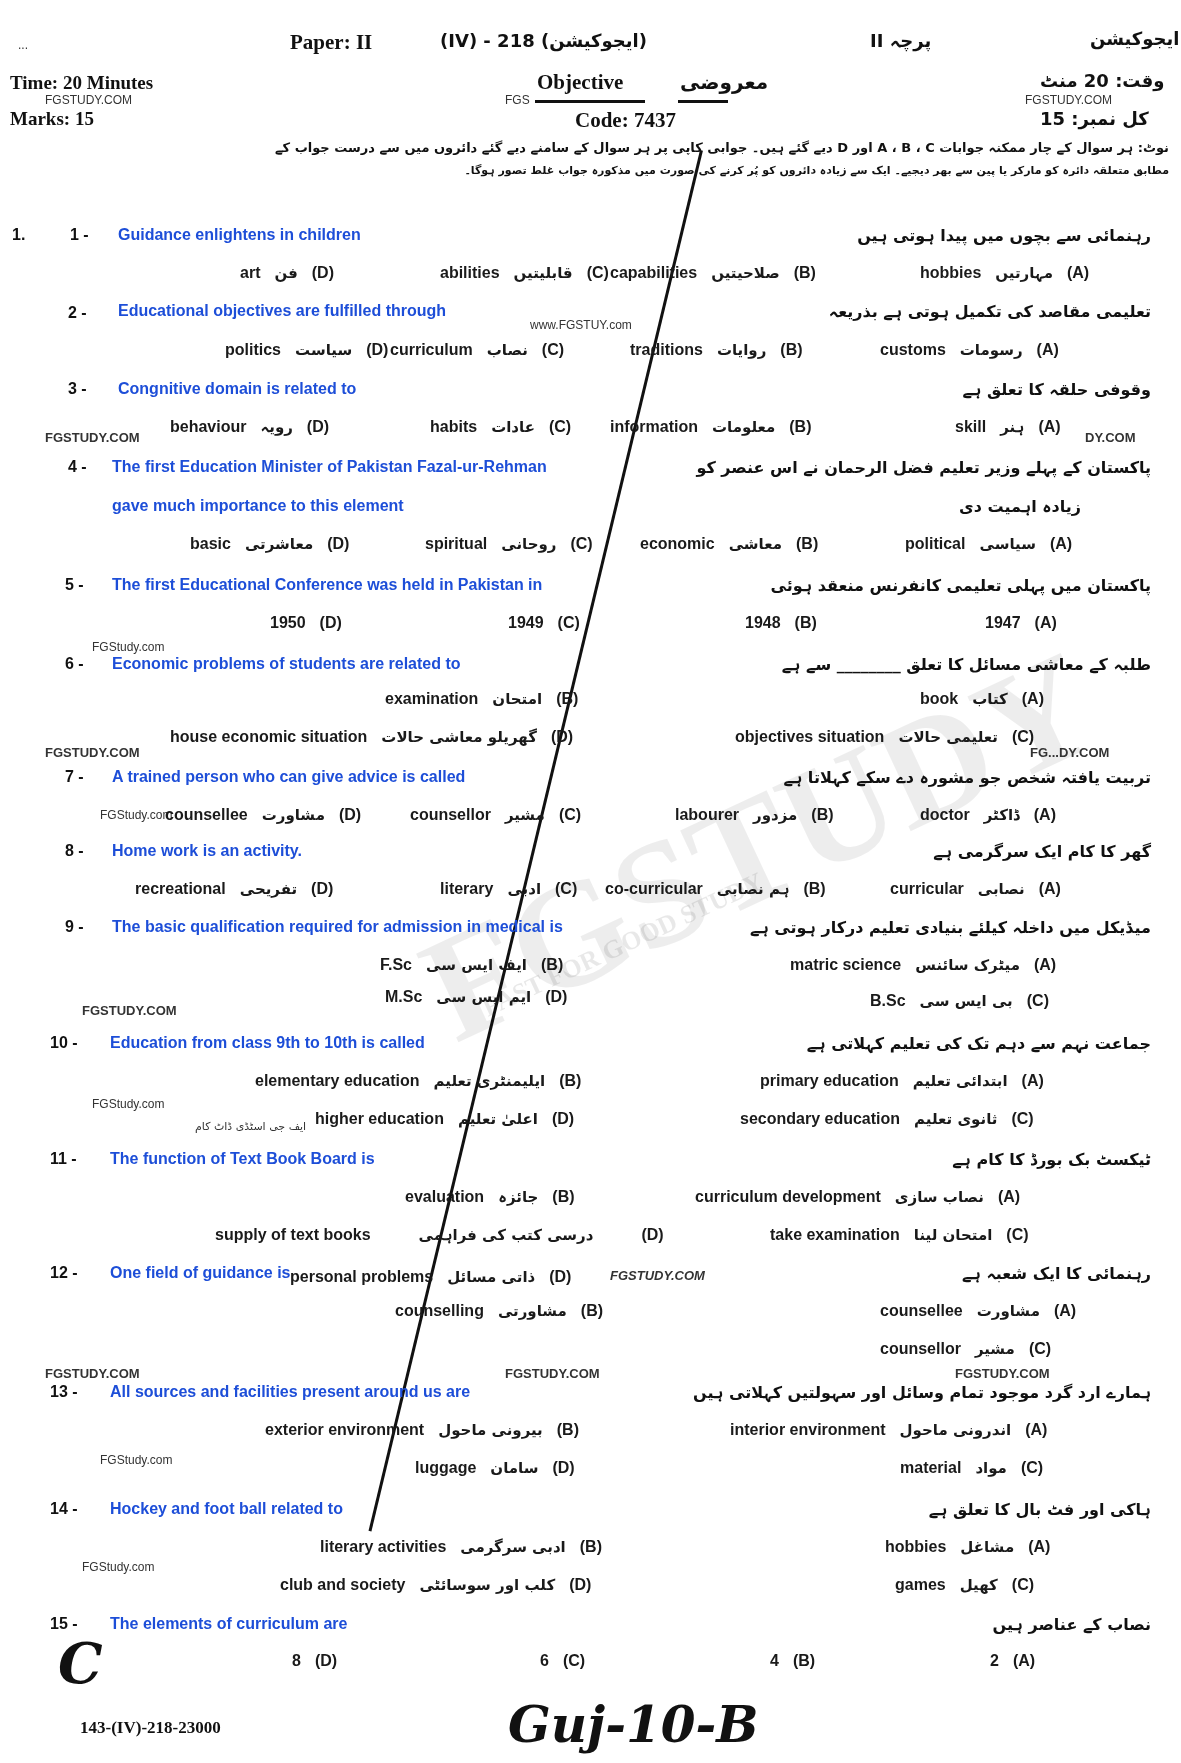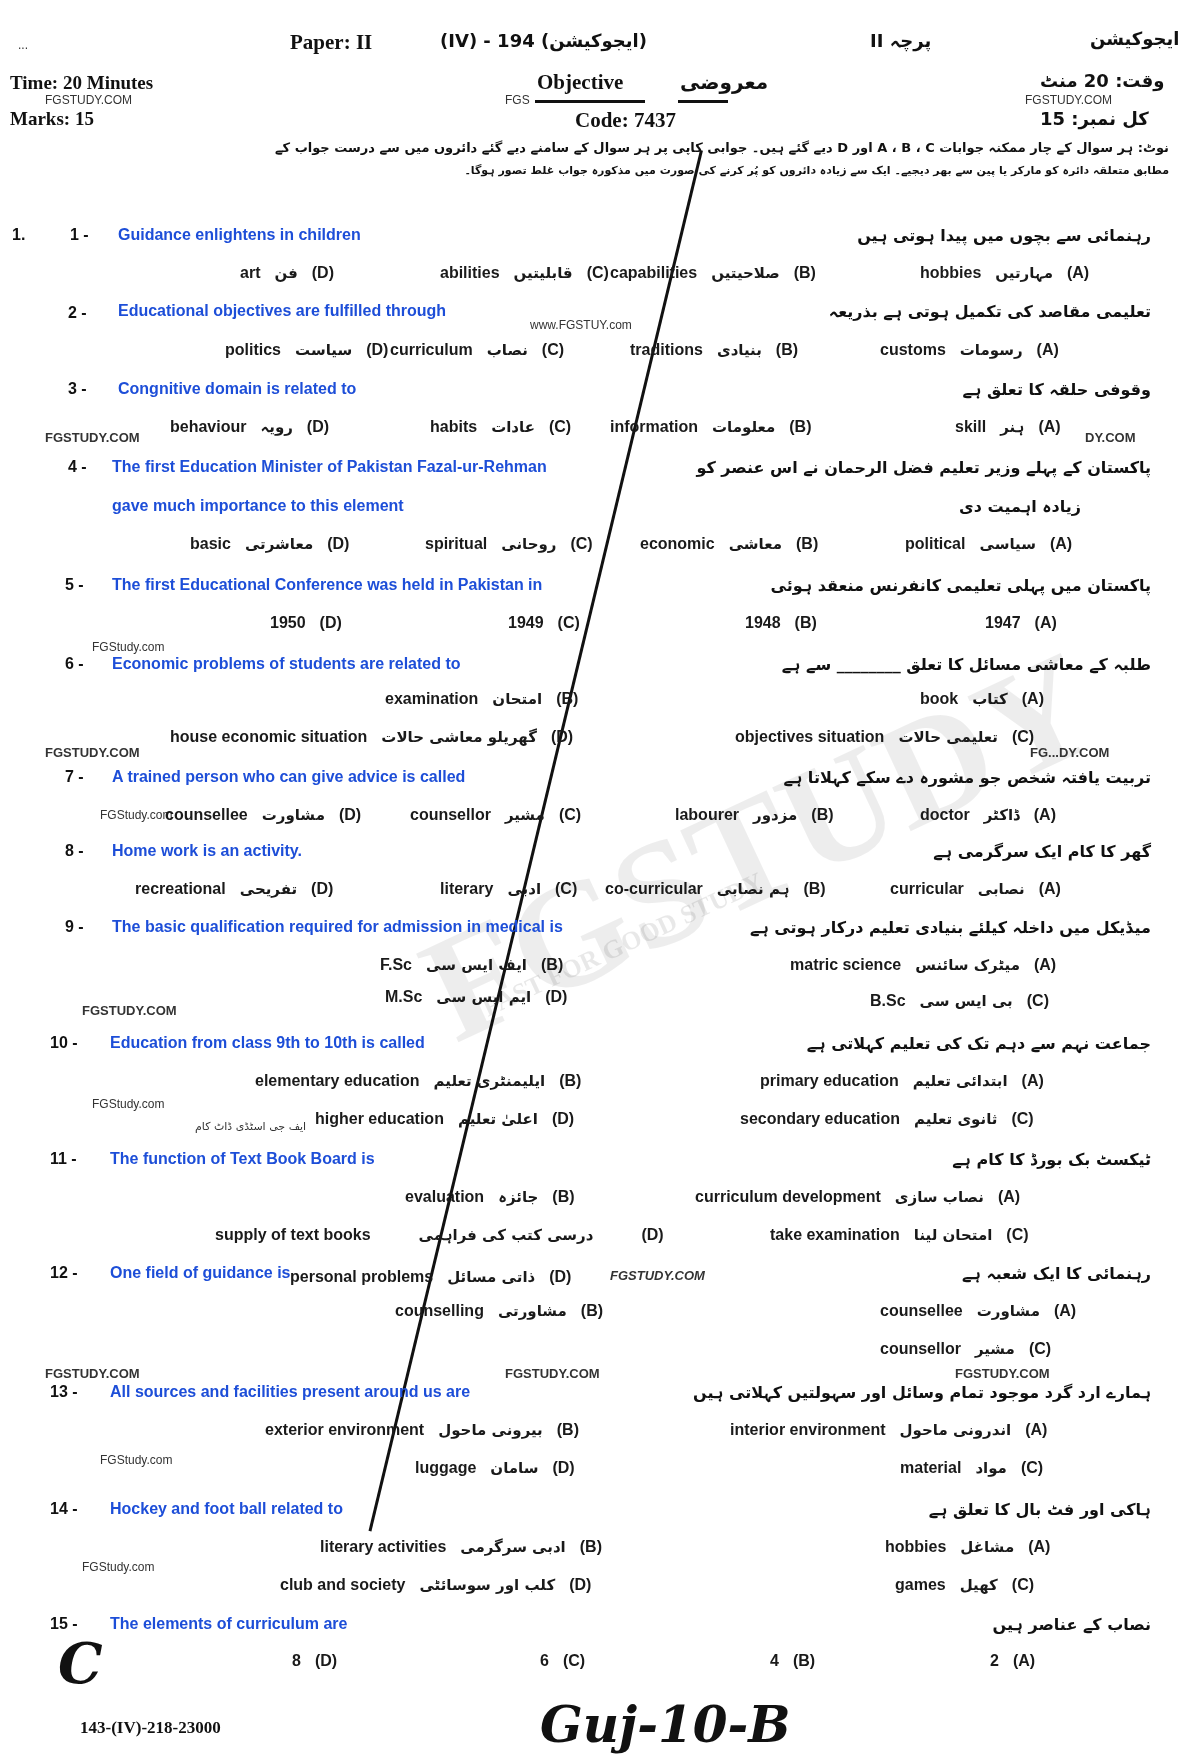--- a/index.html
+++ b/index.html
@@ -18,21 +18,21 @@
   .underline-bar { position:absolute; height:3px; background:#111; }
   .slash-line { position:absolute; width:3px; background:#111; transform-origin:top left; }
   .ghost { position:absolute; color:rgba(0,0,0,0.07); font-weight:bold; font-family:"Liberation Serif", serif; transform:rotate(-25deg); }
   .hand { font-family:"DejaVu Serif", serif; font-style:italic; font-weight:bold; }
 </style>
 </head>
 <body>
 
 <div class="abs wm" style="left:18px;top:38px;">...</div>
 <div class="abs hdr" style="left:290px;top:30px;font-size:21px;">Paper: II</div>
-<div class="abs urdu" style="left:440px;top:30px;font-size:18px;">(ایجوکیشن) 194 - (IV)</div>
+<div class="abs urdu" style="left:440px;top:30px;font-size:18px;">(ایجوکیشن) 218 - (IV)</div>
 <div class="abs urdu" style="left:870px;top:30px;font-size:18px;">پرچہ II</div>
 <div class="abs urdu" style="left:1090px;top:28px;font-size:18px;">ایجوکیشن</div>
 
 <div class="abs hdr" style="left:10px;top:72px;">Time: 20 Minutes</div>
 <div class="abs wm" style="left:45px;top:93px;">FGSTUDY.COM</div>
 <div class="abs hdr" style="left:10px;top:108px;">Marks: 15</div>
 
 <div class="abs hdr" style="left:537px;top:70px;font-size:21px;">Objective</div>
 <div class="underline-bar" style="left:535px;top:100px;width:110px;"></div>
 <div class="abs wm" style="left:505px;top:93px;">FGS</div>
@@ -87,21 +87,21 @@
     <span class="u">سیاست</span>
     <span>(D)</span>
   </div>
 <div class="abs opt" style="left:390px;top:341px;">
     <span>curriculum</span>
     <span class="u">نصاب</span>
     <span>(C)</span>
   </div>
 <div class="abs opt" style="left:630px;top:341px;">
     <span>traditions</span>
-    <span class="u">بنیادی</span>
+    <span class="u">روایات</span>
     <span>(B)</span>
   </div>
 <div class="abs opt" style="left:880px;top:341px;">
     <span>customs</span>
     <span class="u">رسومات</span>
     <span>(A)</span>
   </div>
 
 <div class="abs q-num" style="left:68px;top:380px;">3 -</div>
 <div class="abs q-en" style="left:118px;top:380px;">Congnitive domain is related to</div>
@@ -419,13 +419,13 @@
     <span>4</span>
     <span>(B)</span>
   </div>
 <div class="abs opt" style="left:990px;top:1652px;">
     <span>2</span>
     <span>(A)</span>
   </div>
 
 <div class="abs hand" style="left:58px;top:1630px;font-size:56px;">C</div>
 <div class="abs hdr" style="left:80px;top:1718px;font-size:17px;">143-(IV)-218-23000</div>
-<div class="abs hand" style="left:540px;top:1695px;font-size:50px;">Guj-10-B</div>
+<div class="abs hand" style="left:508px;top:1695px;font-size:50px;">Guj-10-B</div>
 
 </body></html>

